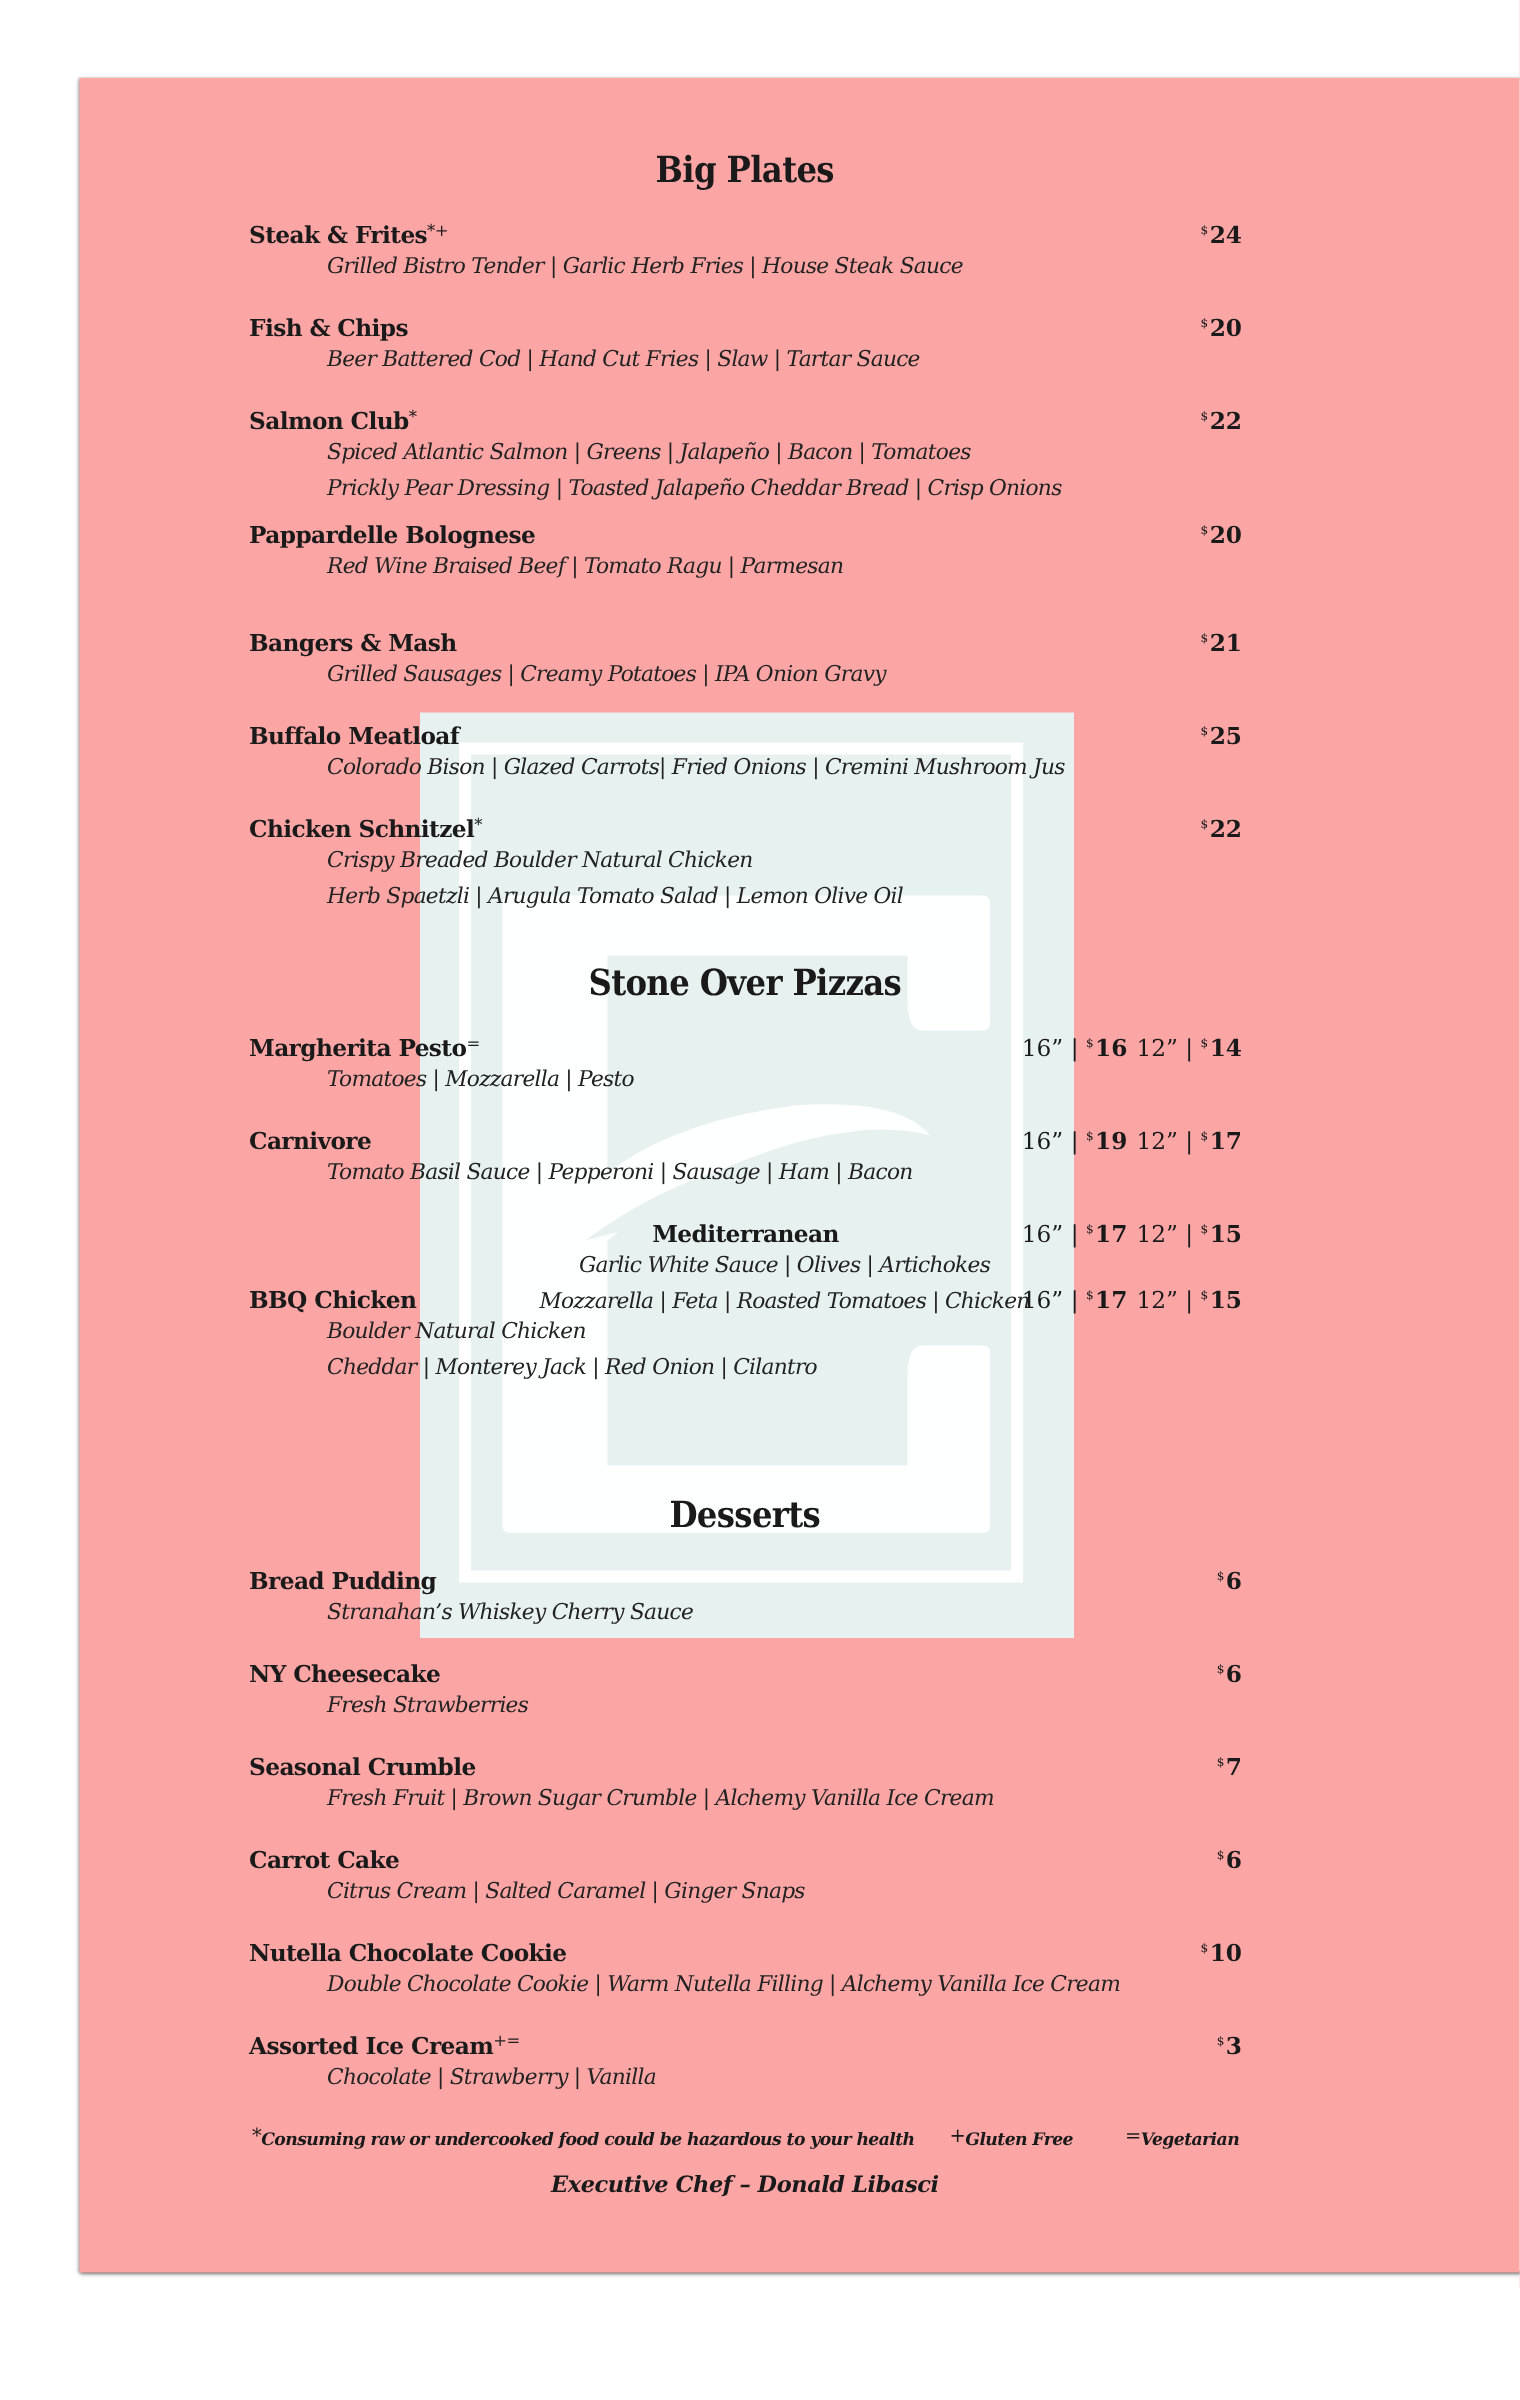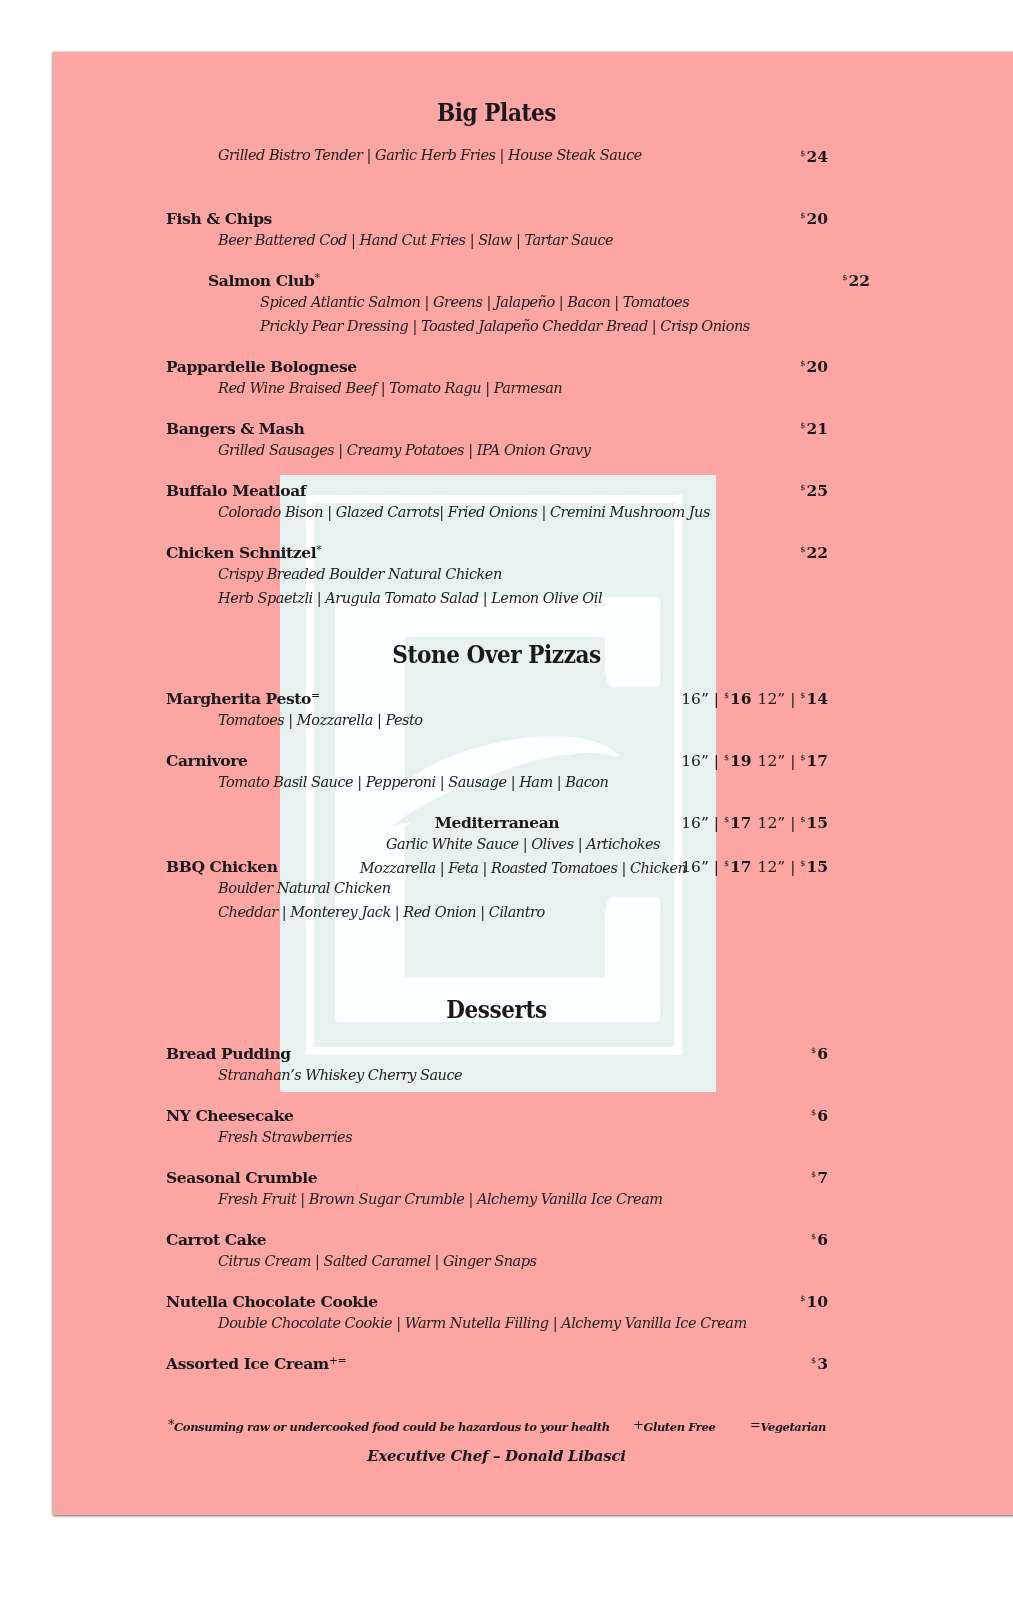--- a/index.html
+++ b/index.html
@@ -43,38 +43,39 @@
   <svg class="wm-letter" viewBox="0 0 330 440">
     <path d="M10 10 H325 Q330 10 330 15 V95 Q330 100 325 100 H285 Q275 100 275 80 V50 H75 V195 Q120 160 200 150 Q270 145 290 170 Q255 160 200 175 Q130 195 75 240 V390 H275 V330 Q275 310 285 310 H325 Q330 310 330 315 V430 Q330 435 325 435 H10 Q5 435 5 430 V15 Q5 10 10 10 Z" fill="#ffffff" opacity="0.95"></path>
     <path d="M60 240 Q140 180 250 175 Q210 200 150 215 Q100 230 60 240 Z" fill="#e7f1ef"></path>
   </svg>
 
   <div class="content">
 
     <div class="section-title" style="top:46px;">Big Plates</div>
 
     <div class="item" style="top:92px;">
+      <div class="item-name"><span>Steak &amp; Frites</span><sup>*+</sup></div>
       <div class="price"><sup>$</sup><span>24</span></div>
       <div class="desc">Grilled Bistro Tender | Garlic Herb Fries | House Steak Sauce</div>
     </div>
 
     <div class="item" style="top:154px;">
       <div class="item-name"><span>Fish &amp; Chips</span><sup></sup></div>
       <div class="price"><sup>$</sup><span>20</span></div>
       <div class="desc">Beer Battered Cod | Hand Cut Fries | Slaw | Tartar Sauce</div>
     </div>
 
-    <div class="item" style="top:216px;margin-left:42px;">
+    <div class="item" style="top:216px;">
       <div class="item-name"><span>Salmon Club</span><sup>*</sup></div>
       <div class="price"><sup>$</sup><span>22</span></div>
       <div class="desc">Spiced Atlantic Salmon | Greens | Jalapeño | Bacon | Tomatoes</div>
       <div class="desc">Prickly Pear Dressing | Toasted Jalapeño Cheddar Bread | Crisp Onions</div>
     </div>
 
-    <div class="item" style="top:302px;">
+    <div class="item" style="top:292px;">
       <div class="item-name"><span>Pappardelle Bolognese</span><sup></sup></div>
       <div class="price"><sup>$</sup><span>20</span></div>
       <div class="desc">Red Wine Braised Beef | Tomato Ragu | Parmesan</div>
     </div>
 
     <div class="item" style="top:364px;">
       <div class="item-name"><span>Bangers &amp; Mash</span><sup></sup></div>
       <div class="price"><sup>$</sup><span>21</span></div>
       <div class="desc">Grilled Sausages | Creamy Potatoes | IPA Onion Gravy</div>
     </div>
@@ -156,20 +157,21 @@
 
     <div class="item" style="top:1237px;">
       <div class="item-name"><span>Nutella Chocolate Cookie</span><sup></sup></div>
       <div class="price"><sup>$</sup><span>10</span></div>
       <div class="desc">Double Chocolate Cookie | Warm Nutella Filling | Alchemy Vanilla Ice Cream</div>
     </div>
 
     <div class="item" style="top:1299px;">
       <div class="item-name"><span>Assorted Ice Cream</span><sup>+=</sup></div>
       <div class="price"><sup>$</sup><span>3</span></div>
+      <div class="desc">Chocolate | Strawberry | Vanilla</div>
     </div>
 
     <div class="footnote" style="left:115px;"><sup>*</sup><span>Consuming raw or undercooked food could be hazardous to your health</span></div>
     <div class="footnote" style="left:580px;"><sup>+</sup><span>Gluten Free</span></div>
     <div class="footnote" style="left:697px;"><sup>=</sup><span>Vegetarian</span></div>
 
     <div class="chef">Executive Chef – Donald Libasci</div>
   </div>
 </div>
 

